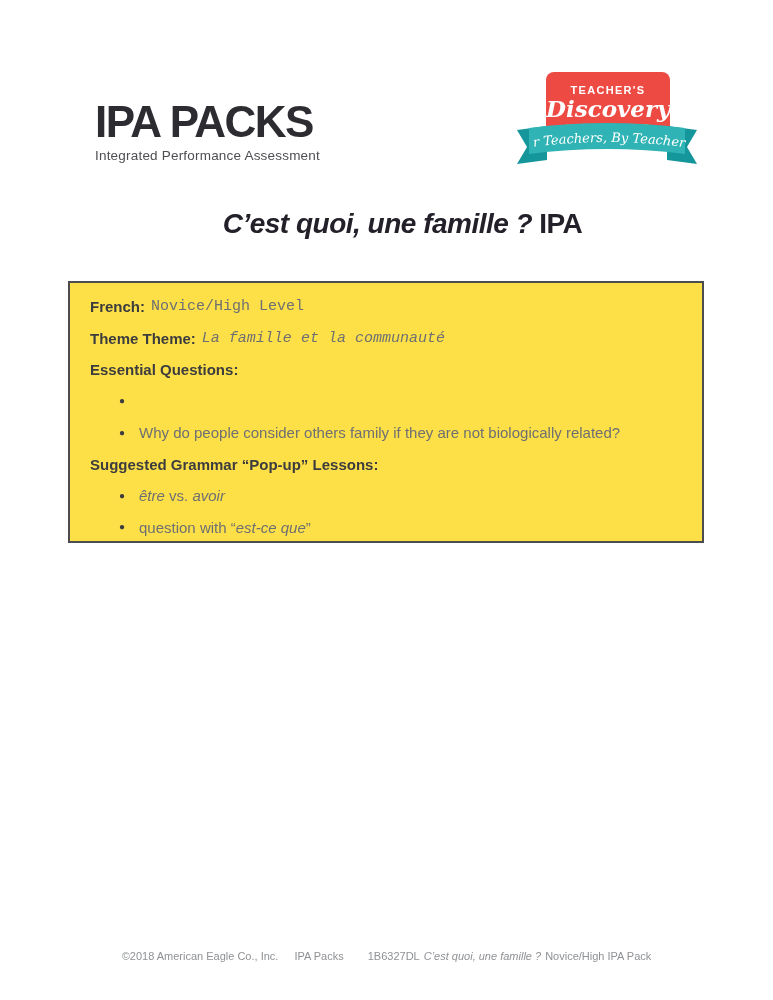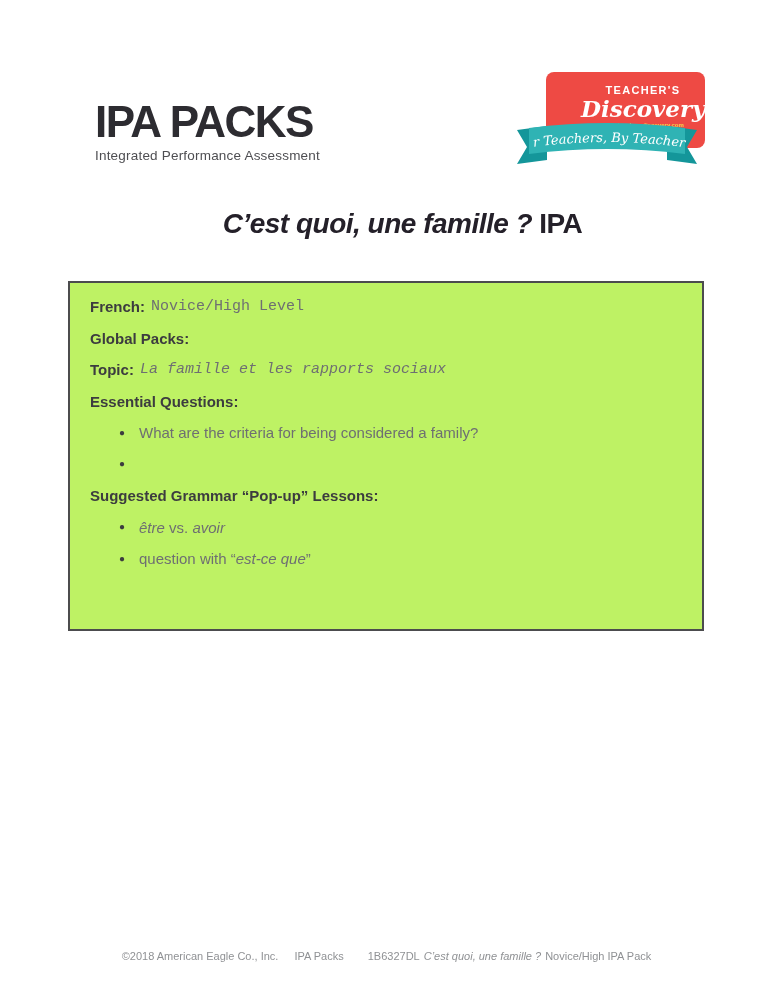--- a/index.html
+++ b/index.html
@@ -16,42 +16,42 @@
   }
   .masthead .sub{
     margin-top:4px;font-size:13.5px;letter-spacing:.2px;
     color:var(--subtitle_ink,#4e4e52);
   }
   
   .brand{position:absolute;left:517px;top:62px;width:180px;height:106px;}
   .brand-card{
     position:absolute;left:29px;top:10px;width:124px;height:76px;
     background:var(--brand_red,#ee4a44);border-radius:8px;
-    text-align:center;color:#ffffff;padding-left:35px;
+    text-align:center;color:#ffffff;
   }
   .brand-top{margin-top:12px;font-size:11px;font-weight:bold;letter-spacing:1.3px;}
   .brand-script{
     font-family:"DejaVu Serif",serif;font-style:italic;font-weight:bold;
     font-size:23px;line-height:1;margin-top:1px;
   }
   .brand-script sup{font-size:7px;font-style:normal;}
   .brand-url{margin-top:2px;font-size:6px;font-weight:bold;color:var(--url_yellow,#f6d74f);}
   .ribbon-svg{position:absolute;left:0;top:54px;width:180px;height:50px;}
   
   .doc-title{
     position:absolute;left:0;top:200px;width:100%;margin:8px;text-align:center;
     font-size:28px;letter-spacing:-.5px;color:var(--title_ink,#242029);font-weight:bold;padding-left:8px;
   }
   .doc-title .t-italic{font-style:italic;}
   .doc-title .t-roman{margin-left:7px;}
   
   .info-box{
-    position:absolute;left:68px;top:281px;width:636px;height:350px;
+    position:absolute;left:68px;top:281px;width:636px;height:262px;
     box-sizing:border-box;border:2px solid var(--box_border,#4c4c4e);
-    padding:8px 14px 0 20px;background:#bef264;
+    padding:8px 14px 0 20px;background:#fde047;
   }
   .row{display:flex;align-items:center;height:31.5px;font-size:15px;margin:0;}
   .lbl{font-weight:bold;color:var(--label_ink,#3c3c3f);white-space:pre;}
   .val{color:var(--value_gray,#6e6f72);margin-left:6px;font-family:Liberation Mono, monospace;}
   .val.italic, .it{font-style:italic;}
   .bullet-row{padding-left:29px;}
   .bullet{
     width:20px;flex:0 0 20px;font-size:10px;line-height:1;
     color:var(--label_ink,#3c3c3f);
   }
@@ -95,35 +95,32 @@
   </div>
 
   <h2 class="doc-title"><span class="t-italic">C’est quoi, une famille ?</span><span class="t-roman">IPA</span></h2>
 
   <section class="info-box">
     <p class="row">
       <span class="lbl">French:</span>
       <span class="val">Novice/High Level</span>
     </p>
     <p class="row">
-      <span class="lbl">Global Packs:</span>
-    </p>
-    <p class="row">
-      <span class="lbl">Topic:</span>
-      <span class="val italic">La famille et les rapports sociaux</span>
+      <span class="lbl">Theme Theme:</span>
+      <span class="val italic">La famille et la communauté</span>
     </p>
     <p class="row">
       <span class="lbl">Essential Questions:</span>
     </p>
     <p class="row bullet-row">
       <span class="bullet">●</span>
-      <span class="btext">What are the criteria for being considered a family?</span>
     </p>
     <p class="row bullet-row">
       <span class="bullet">●</span>
+      <span class="btext">Why do people consider others family if they are not biologically related?</span>
     </p>
     <p class="row">
       <span class="lbl">Suggested Grammar “Pop-up” Lessons:</span>
     </p>
     <p class="row bullet-row">
       <span class="bullet">●</span>
       <span class="btext"><span class="it">être</span><span> vs. </span><span class="it">avoir</span></span>
     </p>
     <p class="row bullet-row">
       <span class="bullet">●</span>

